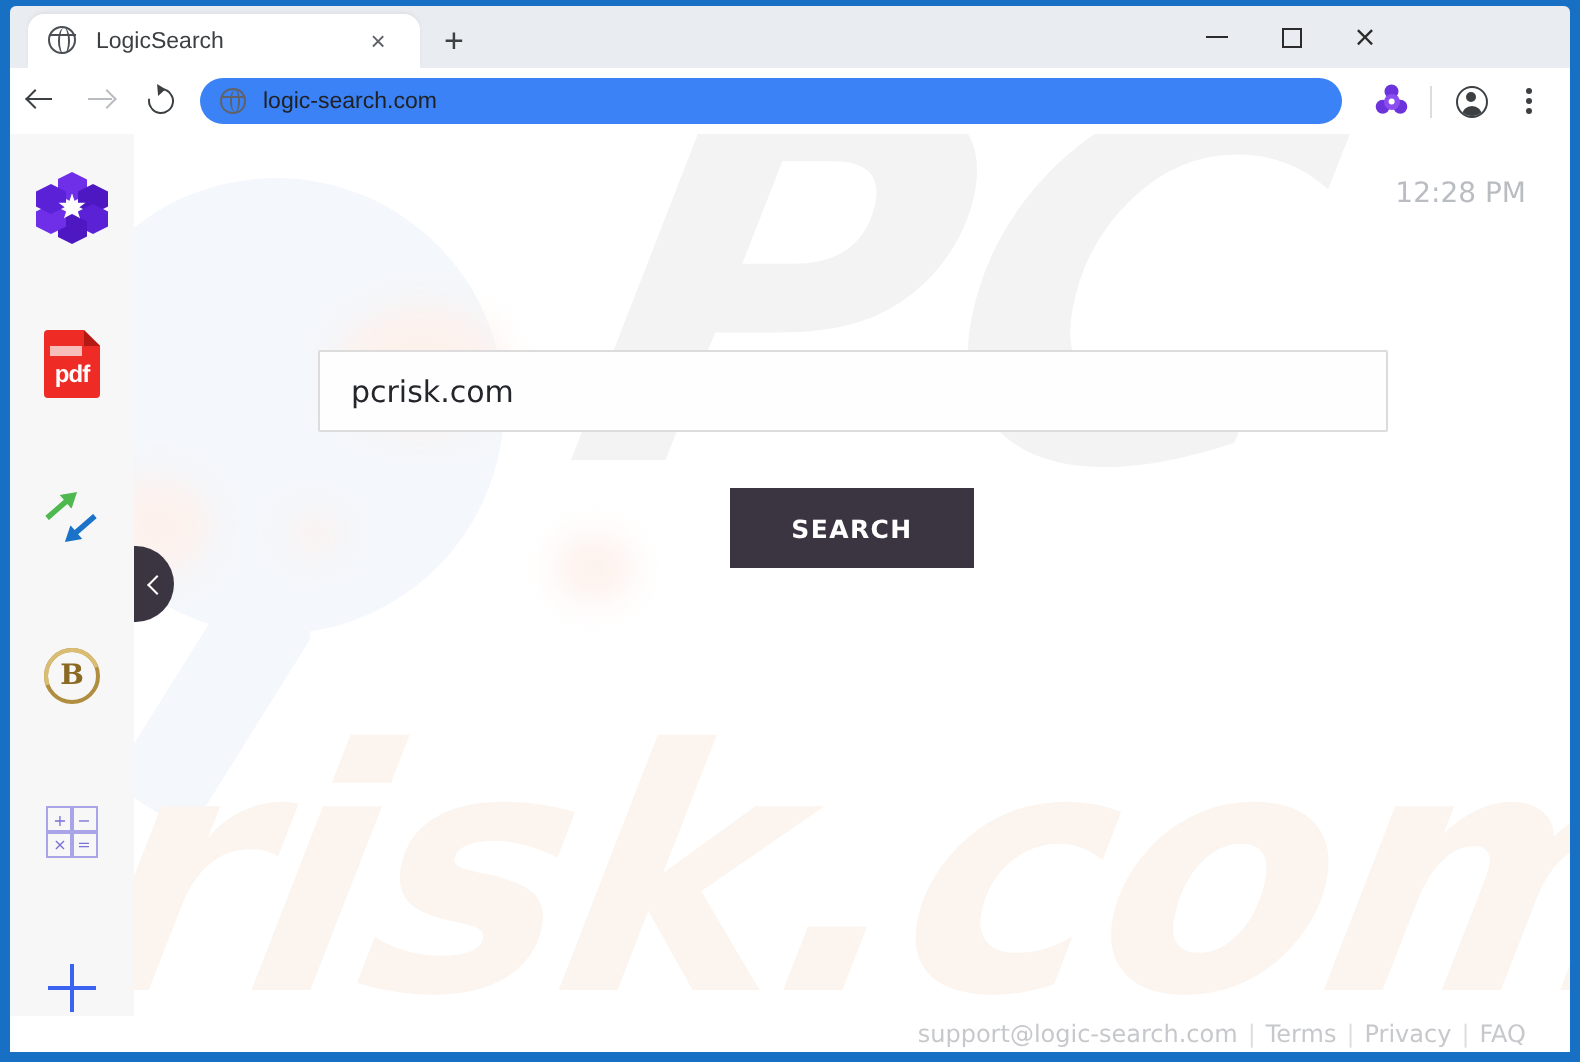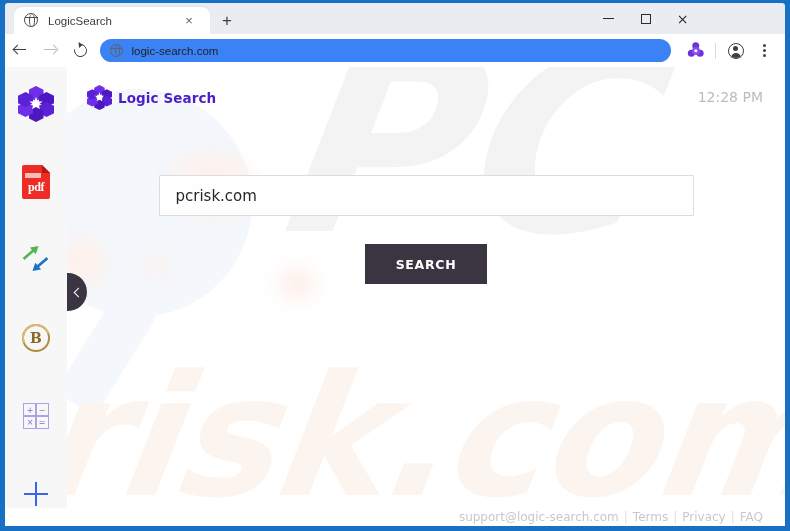--- a/index.html
+++ b/index.html
@@ -226,21 +226,21 @@
     border-radius:2px;
     clip-path:polygon(0 0,71% 0,100% 23%,100% 100%,0 100%);
   }
   .pdf-ic .fold{
     position:absolute;right:0;top:0;width:8px;height:8px;background:#b31a14;
     clip-path:polygon(0 0,100% 100%,0 100%);
   }
   .pdf-ic .bar{position:absolute;left:3px;top:8px;width:16px;height:5px;background:#f6bdbb;}
   .pdf-ic .txt{
     position:absolute;left:0;top:15px;width:28px;text-align:center;
-    color:#ffffff;font-size:12px;font-weight:bold;font-family:Liberation Serif, serif;
+    color:#ffffff;font-size:12px;font-weight:bold;font-family:Liberation Sans, sans-serif;
     letter-spacing:-0.5px;
   }
 
   
   .conv-ic{position:relative;width:32px;height:30px;}
   .conv-ic .a{position:absolute;width:20px;height:9px;}
   .conv-ic .g{left:1px;top:3px;background:#4fb84f;transform:rotate(-41deg);
       clip-path:polygon(0 35%,62% 35%,62% 0,100% 50%,62% 100%,62% 65%,0 65%);}
   .conv-ic .bl{left:10px;top:15px;background:#1a73c8;transform:rotate(139deg);
       clip-path:polygon(0 35%,62% 35%,62% 0,100% 50%,62% 100%,62% 65%,0 65%);}
@@ -407,32 +407,20 @@
       <div class="mag-circle"></div>
       <div class="mag-handle"></div>
       <div class="blob b1"></div>
       <div class="blob b2"></div>
       <div class="blob b3"></div>
       <div class="blob b4"></div>
       <div class="wm wm-pc">PC</div>
       <div class="wm wm-risk">risk.com</div>
 
       <div class="content">
-        <div class="brand">
-          <div class="hexlogo sm">
-            <div class="cube c1"></div>
-              <div class="cube c2"></div>
-              <div class="cube c3"></div>
-            <div class="cube c4"></div>
-              <div class="cube c5"></div>
-              <div class="cube c6"></div>
-            <div class="star"></div>
-          </div>
-          <div class="brand-name">Logic Search</div>
-        </div>
 
         <div class="clock">12:28 PM</div>
 
         <div class="search-row">
           <input class="search-input" type="text" value="pcrisk.com" style="">
           <button class="search-btn">SEARCH</button>
         </div>
       </div>
 
       <div class="sidebar">

